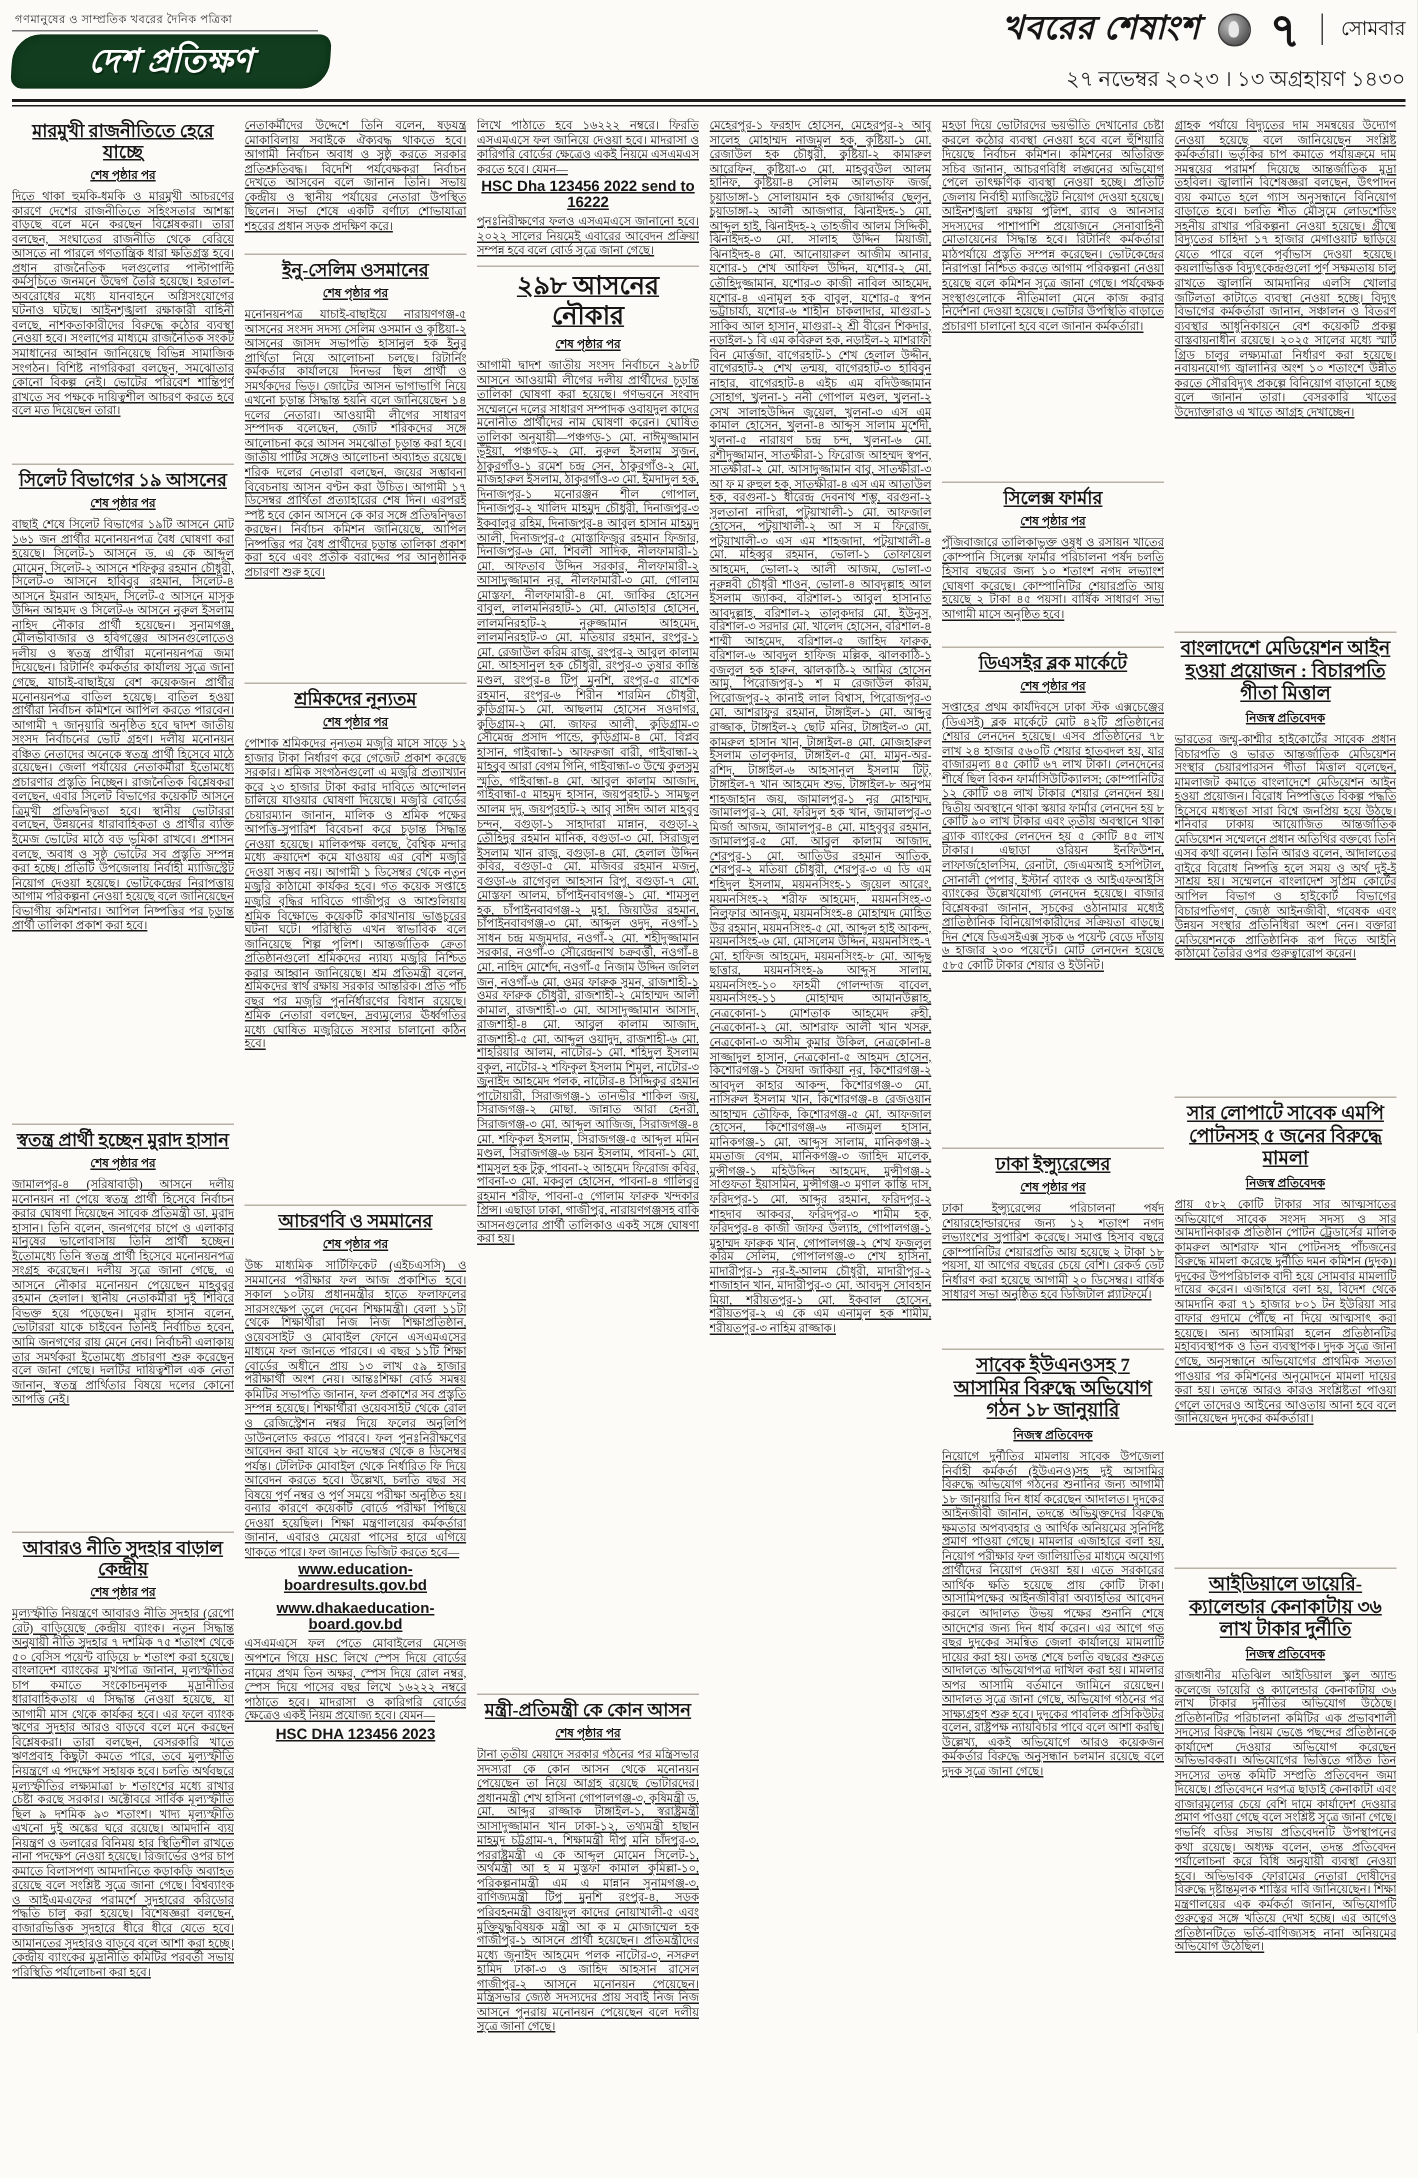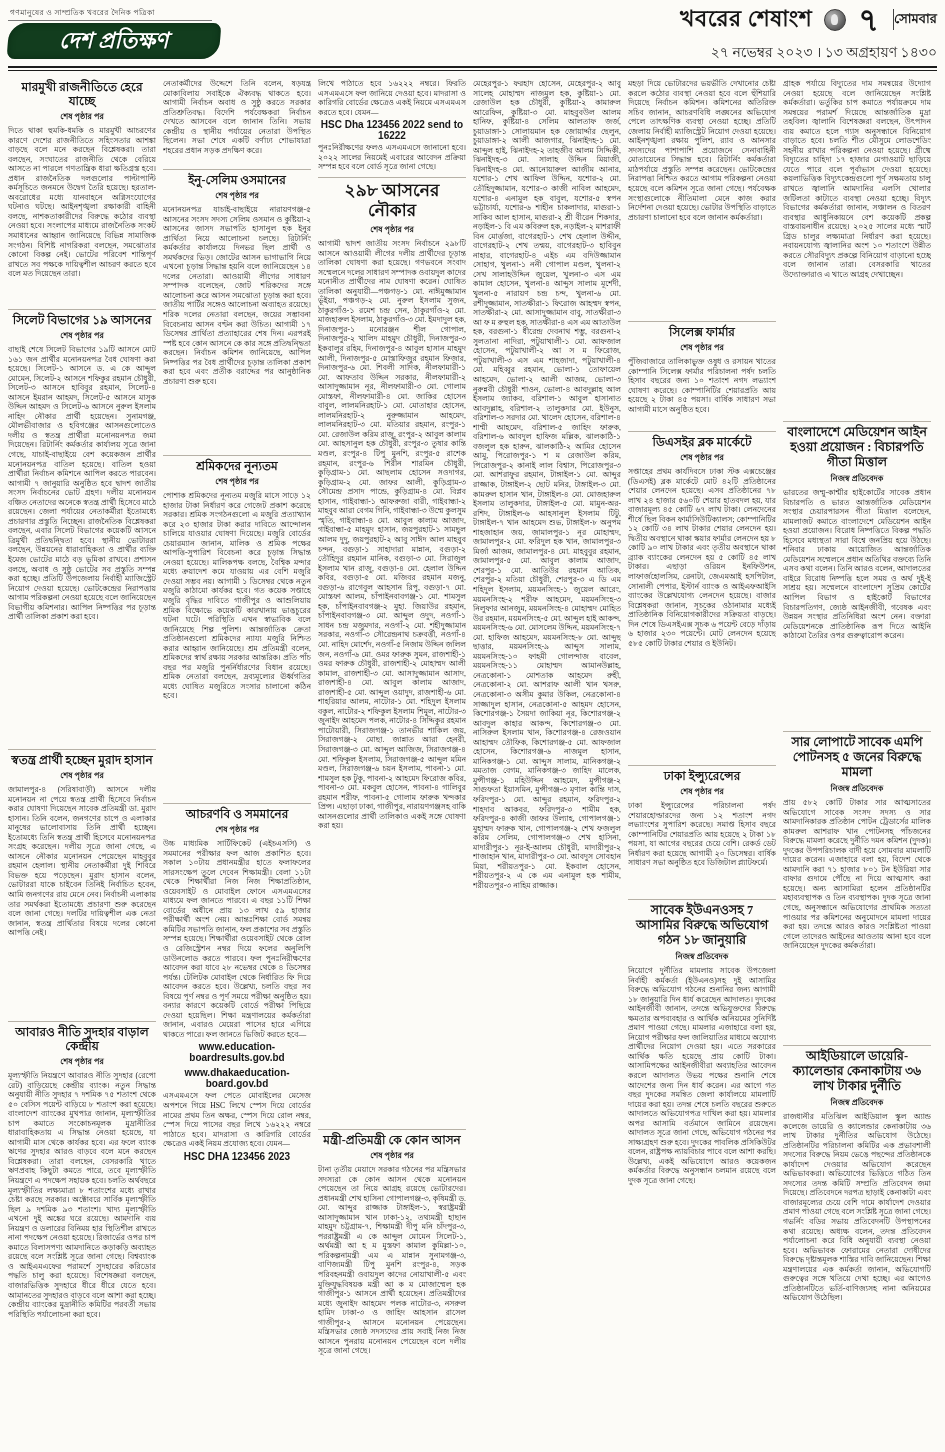--- a/index.html
+++ b/index.html
@@ -16,33 +16,33 @@
     display:inline-block;padding:0 2px 1px 2px;margin-bottom:2px;width:200px;}
   .logo-plate{
     width:212px;height:36px;background:#123d1e;border-radius:18px 8px 18px 8px;
     display:flex;align-items:center;justify-content:center;transform:skewX(-4deg);
     box-shadow:inset 0 0 6px #0a2a13;
   }
   .logo-plate span{color:#fff;font-weight:bold;font-style:italic;font-size:22px;transform:skewX(4deg);
     text-shadow:1px 1px 0 #0a2a13;}
   .mast-right{display:flex;flex-direction:column;align-items:flex-end;}
   .mast-row{display:flex;align-items:center;gap:12px;}
-  .section-title{font-size:22px;font-weight:bold;letter-spacing:.5px;}
+  .section-title{font-size:22px;font-weight:bold;letter-spacing:.5px;font-style:italic;}
   .emblem{width:20px;height:20px;border-radius:50%;
     background:radial-gradient(circle at 35% 35%, #bdbdbd, #5b5b5b 70%);
     border:1px solid #3c3c3c;position:relative;}
   .emblem::after{content:"";position:absolute;left:6px;top:4px;width:7px;height:11px;
     background:#e8e8e8;border-radius:50% 50% 40% 40%;}
   .page-number{font-size:32px;font-weight:bold;line-height:30px;}
-  .weekday{font-size:13px;font-weight:bold;border-left:1.5px solid #444;margin-left:2px;}
+  .weekday{font-size:13px;font-weight:normal;border-left:1.5px solid #444;padding-left:12px;margin-left:2px;}
   .date-line{font-size:14px;margin-top:3px;color:#222;}
   .header-rule{margin-top:4px;border-top:2.5px solid #1c1c1c;border-bottom:1px solid #1c1c1c;height:2px;}
   
   .cols{display:flex;gap:7px;margin-top:6px;height:1368px;}
-  .col{width:148px;flex:0 0 148px;display:flex;flex-direction:column;}
+  .col{width:148px;flex:0 0 148px;display:flex;flex-direction:column;text-decoration:underline;}
   .article{overflow:hidden;display:flex;flex-direction:column;box-sizing:border-box;padding:2px 0 3px 0;}
   .article + .article{border-top:1px solid #b7b1a6;}
   .headline{text-align:center;font-weight:bold;font-size:12px;line-height:14px;margin:1px 2px 2px 2px;}
   .hl-lg{font-size:17px;line-height:20px;}
   .hl-md{font-size:12.5px;line-height:15px;}
   .kicker{text-align:center;font-size:8px;font-weight:bold;margin:0 0 3px 0;color:#111;}
   .body{font-size:7.7px;line-height:9.55px;text-align:justify;margin:0;flex:0 1 auto;overflow:hidden;
     word-break:break-word;}
   .body.grow{flex:1 1 auto;}
   .bold-line{text-align:center;font-weight:bold;font-size:10px;line-height:11px;margin:2px 0;

